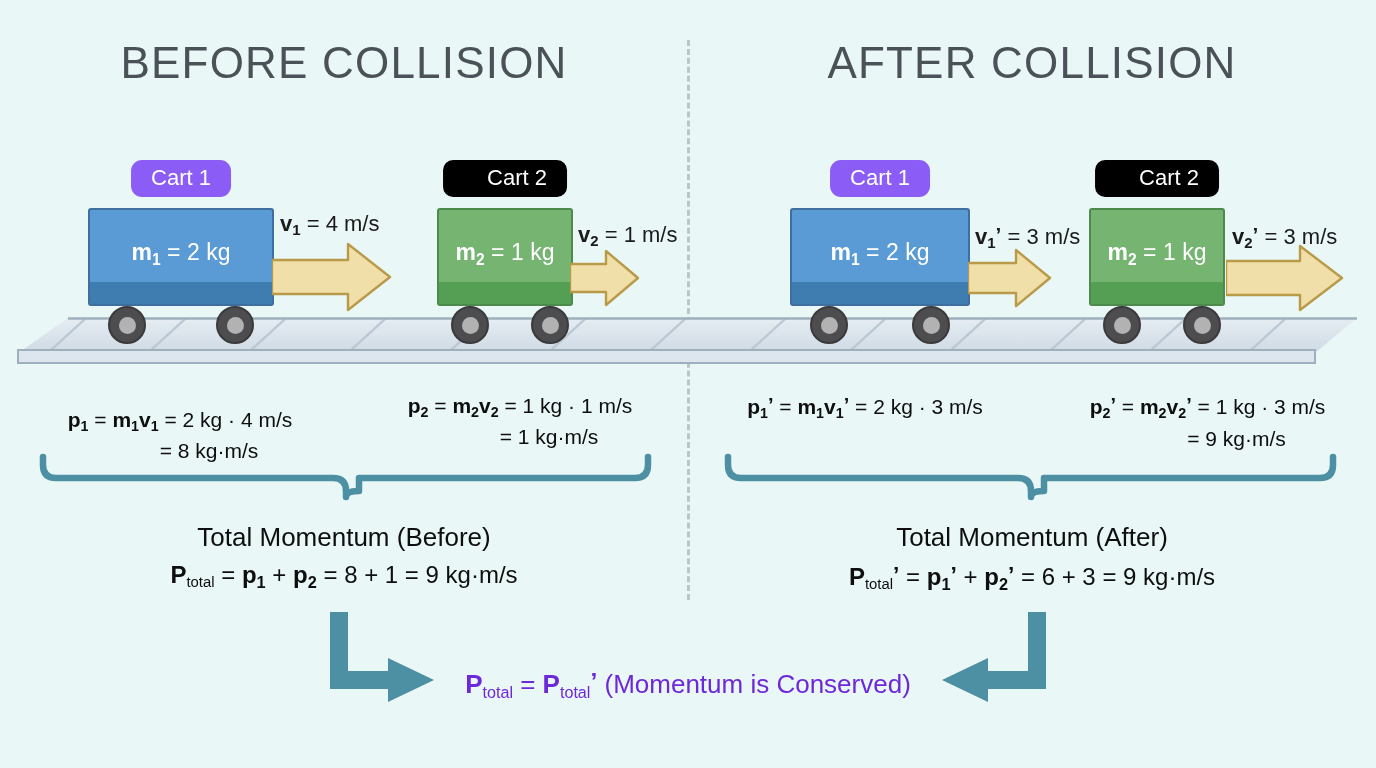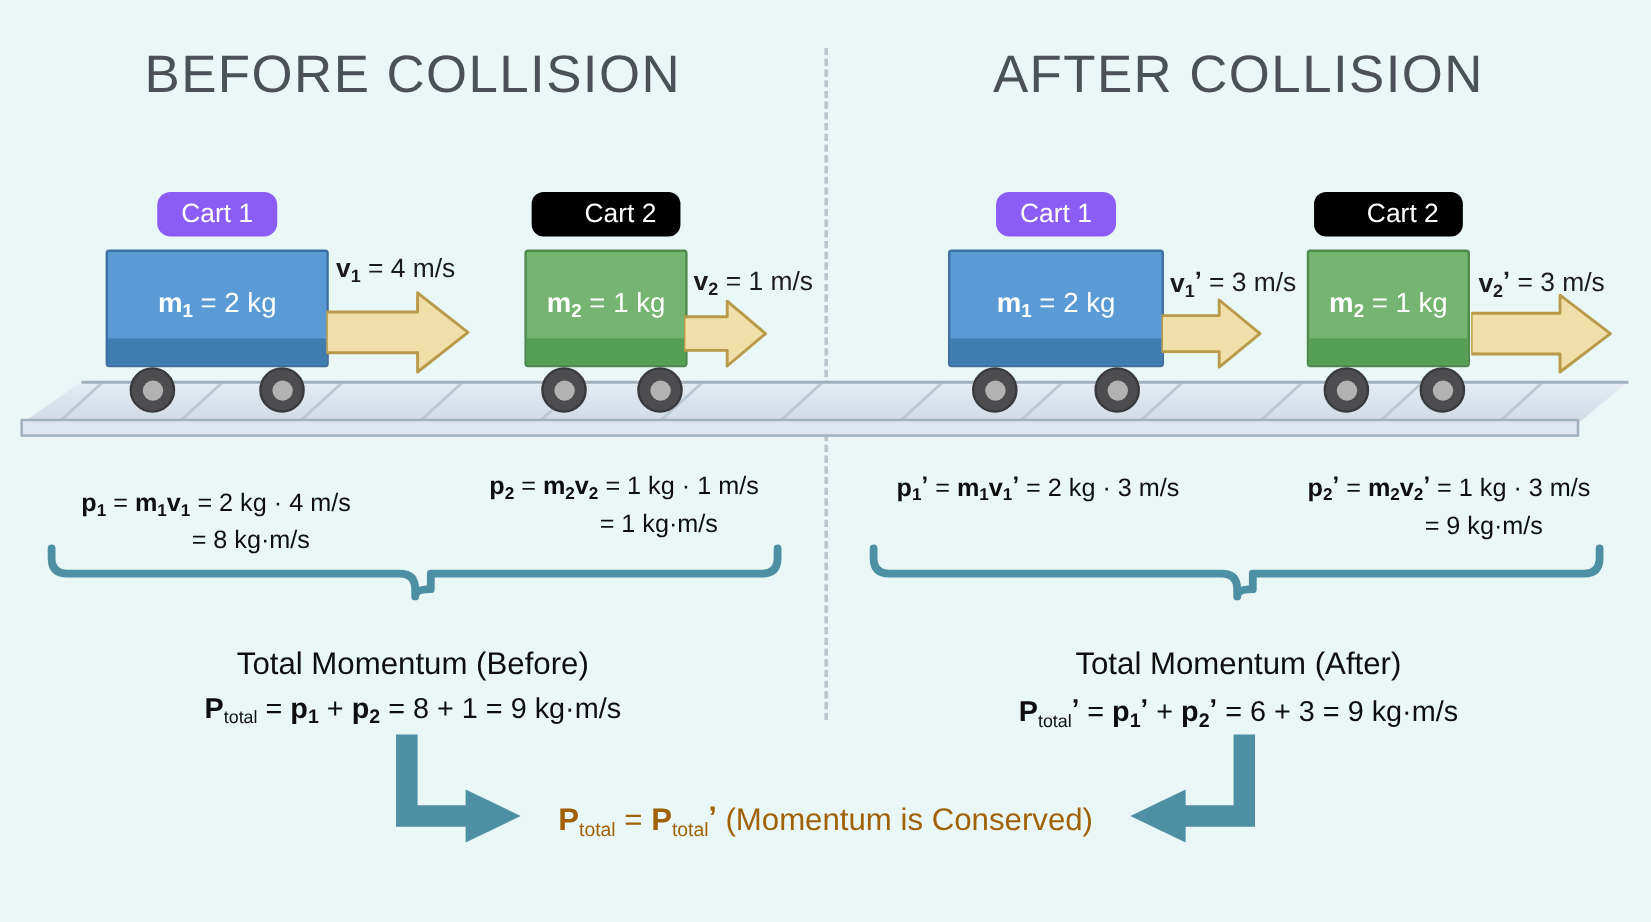--- a/index.html
+++ b/index.html
@@ -110,34 +110,33 @@
   }
   .eq b{font-weight:bold;}
   .eq .l2{display:block;padding-left:58px;}
 
   
   .total{
     position:absolute;
     text-align:center;
     color:#0e0e0e;
     white-space:nowrap;
-    margin-top:16px;
   }
   .total .t-head{font-size:26px;line-height:1.5;}
   .total .t-eq{font-size:24px;line-height:1.5;}
   .total .t-eq b{font-weight:bold;}
   .tiny-sub{font-size:0.62em;vertical-align:-0.30em;font-weight:normal;}
 
   
   #conclusion{
     position:absolute;
     left:0;top:668px;width:1376px;
     text-align:center;
     font-size:26px;
-    color:#a16207;
+    color:#6d28d9;
     white-space:nowrap;
   }
   #conclusion b{font-weight:bold;}
 </style>
 </head>
 <body>
 
 <div id="stage">
 
   <div class="section-title" id="title-before">BEFORE COLLISION</div>

